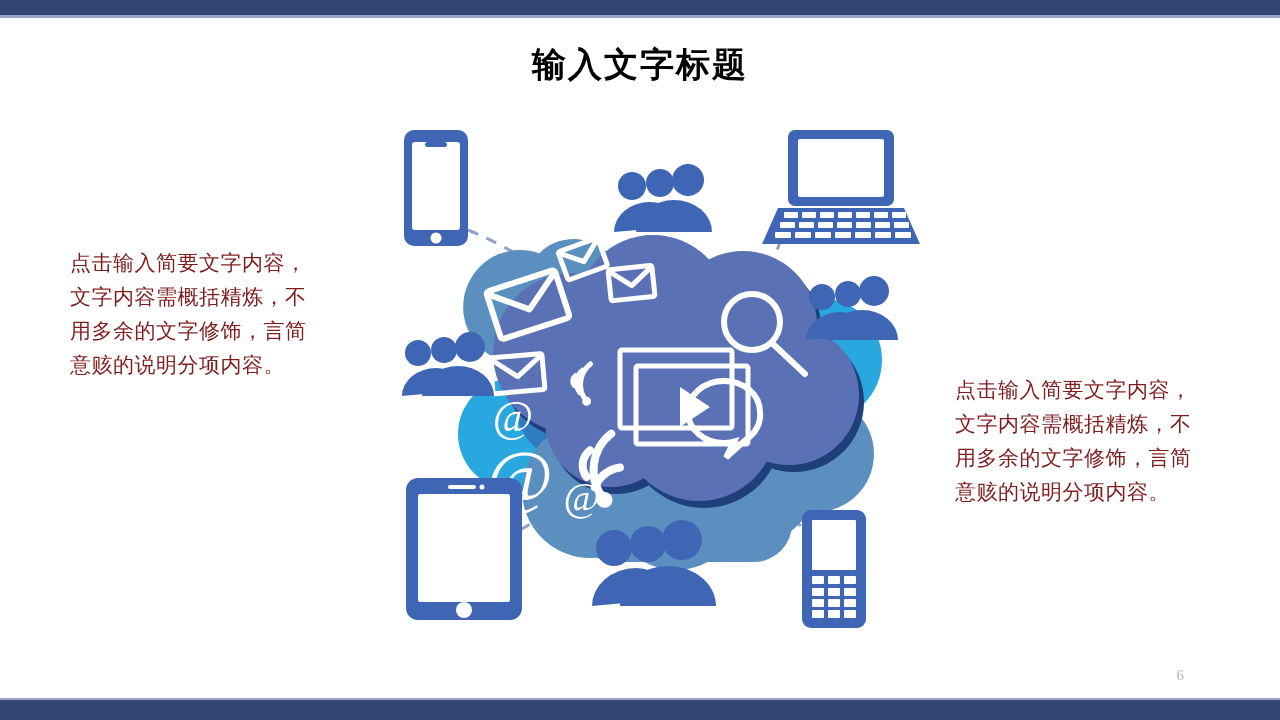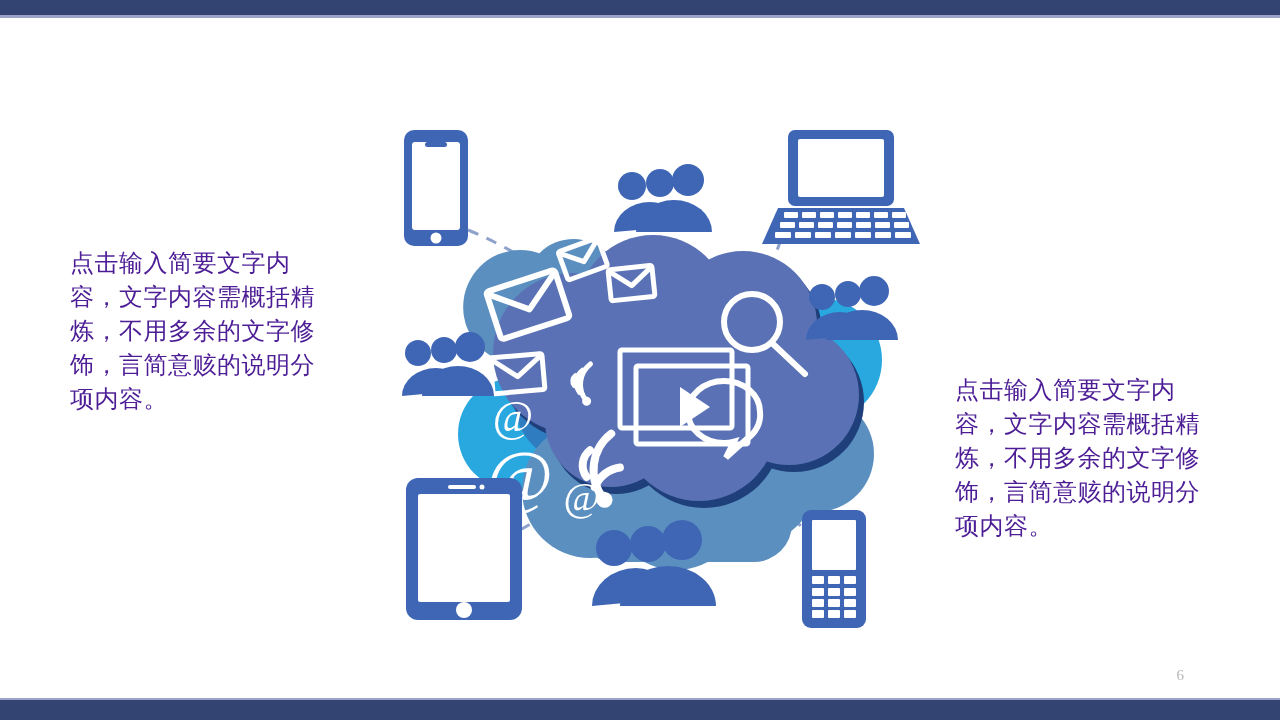--- a/index.html
+++ b/index.html
@@ -57,23 +57,23 @@
     font-size: 34px;
     font-weight: bold;
     color: #000000;
     letter-spacing: 2px;
     line-height: 44px;
   }
 
   
   .body-text {
     position: absolute;
-    font-size: 24px;
+    font-size: 21px;
     line-height: 34px;
-    color: #4c1d95;
+    color: #7f1d1d;
     letter-spacing: 0.5px;
   }
   .body-text.left {
     left: 70px;
     top: 246px;
     width: 252px;
     text-align: left;
   }
   .body-text.right {
     left: 955px;
@@ -103,20 +103,21 @@
   .artwork svg { display:block; }
 </style>
 </head>
 <body>
 
 <div id="slide">
 
   <div class="top-bar"></div>
   <div class="top-rule"></div>
 
+  <div class="slide-title">输入文字标题</div>
 
   <div class="body-text left">点击输入简要文字内容，文字内容需概括精炼，不用多余的文字修饰，言简意赅的说明分项内容。</div>
   <div class="body-text right">点击输入简要文字内容，文字内容需概括精炼，不用多余的文字修饰，言简意赅的说明分项内容。</div>
 
   <div class="artwork">
     <svg width="560" height="540" viewBox="0 0 560 540" xmlns="http://www.w3.org/2000/svg">
 
       <defs>
 
         <g id="cloudshape">

